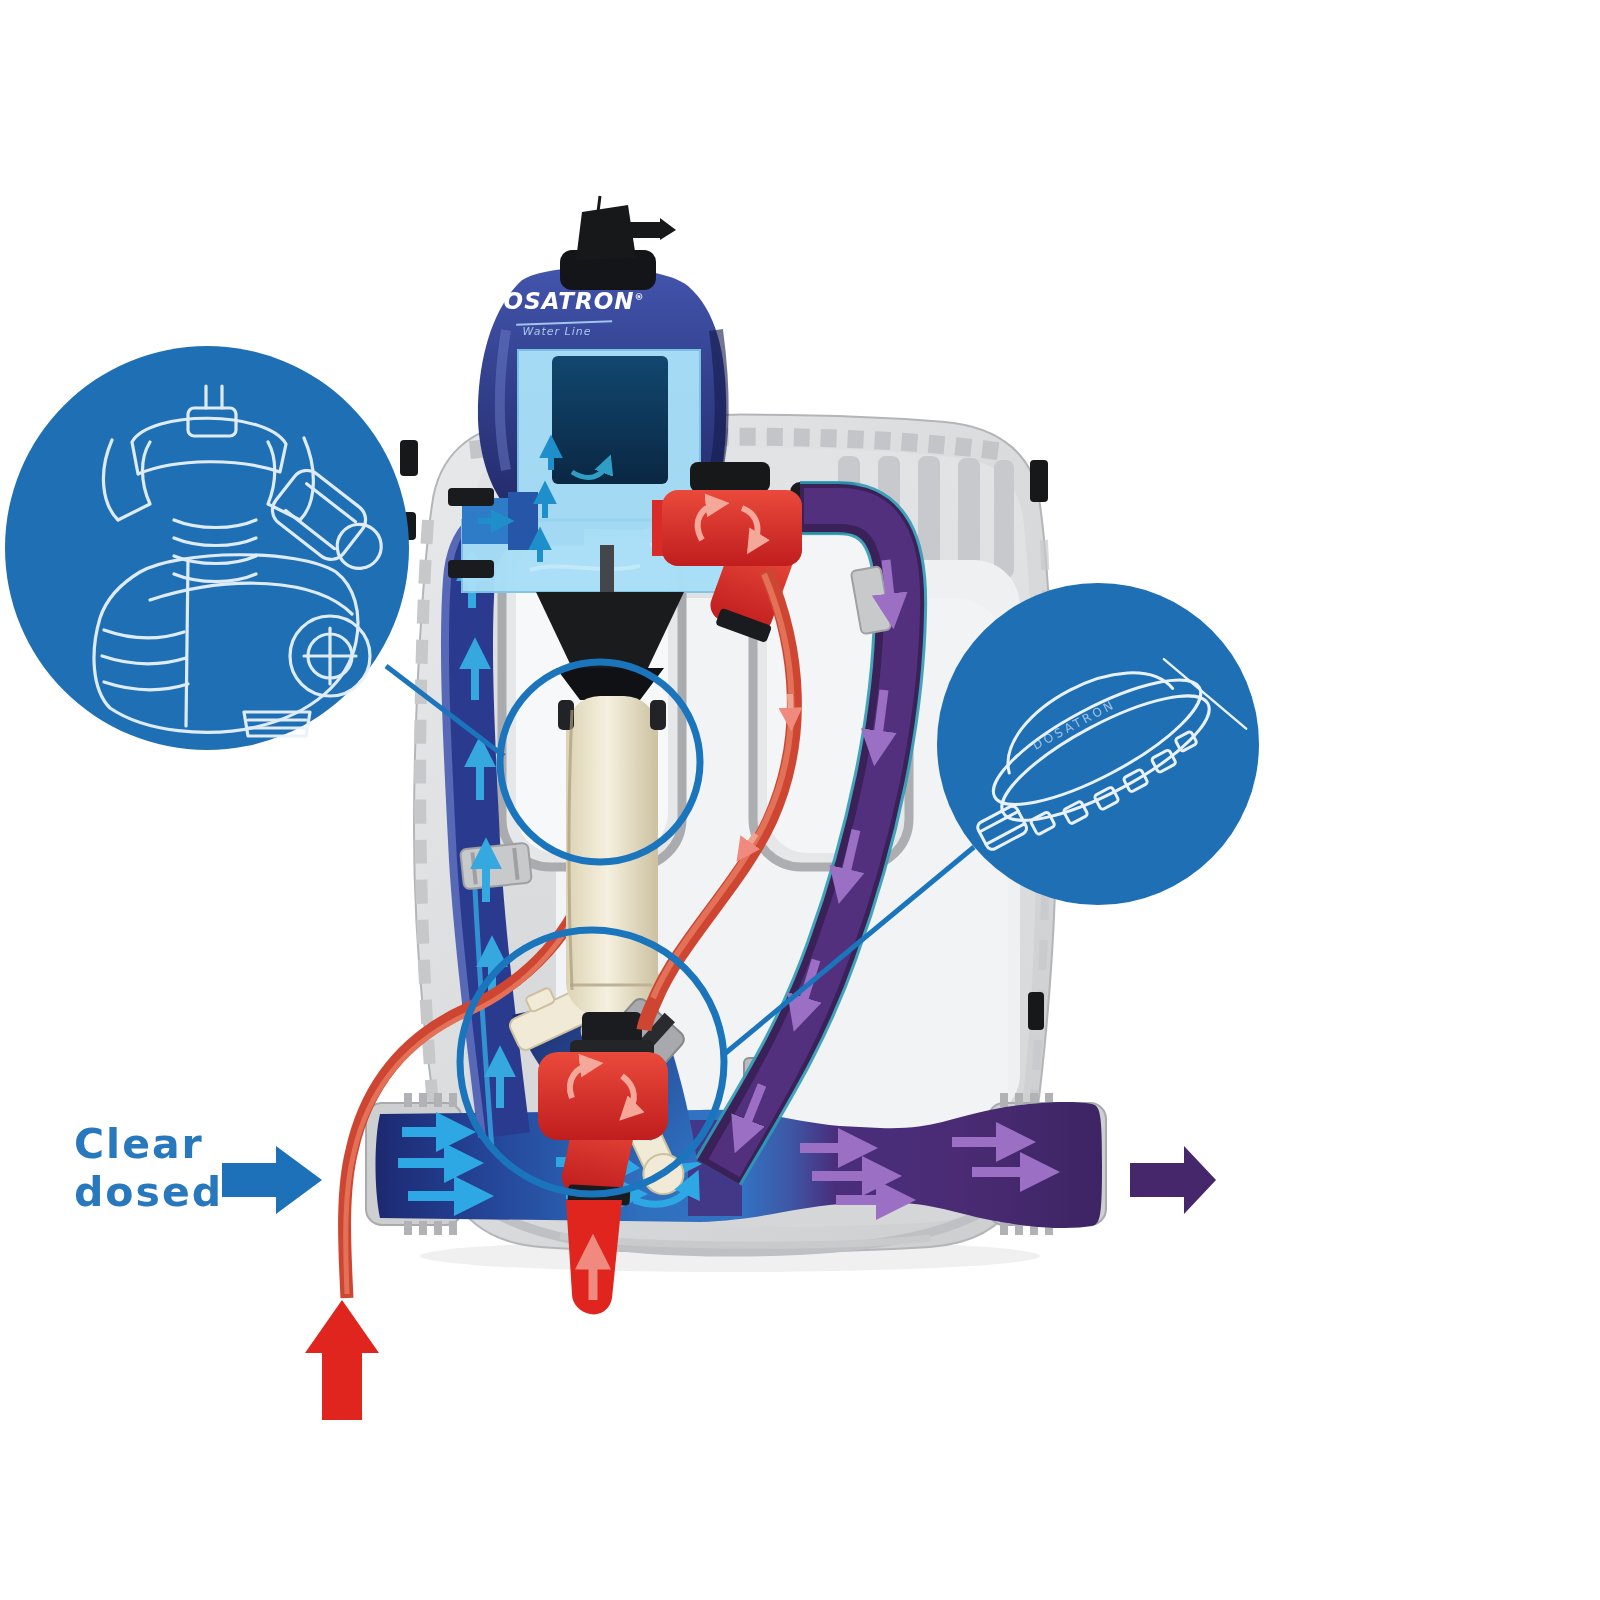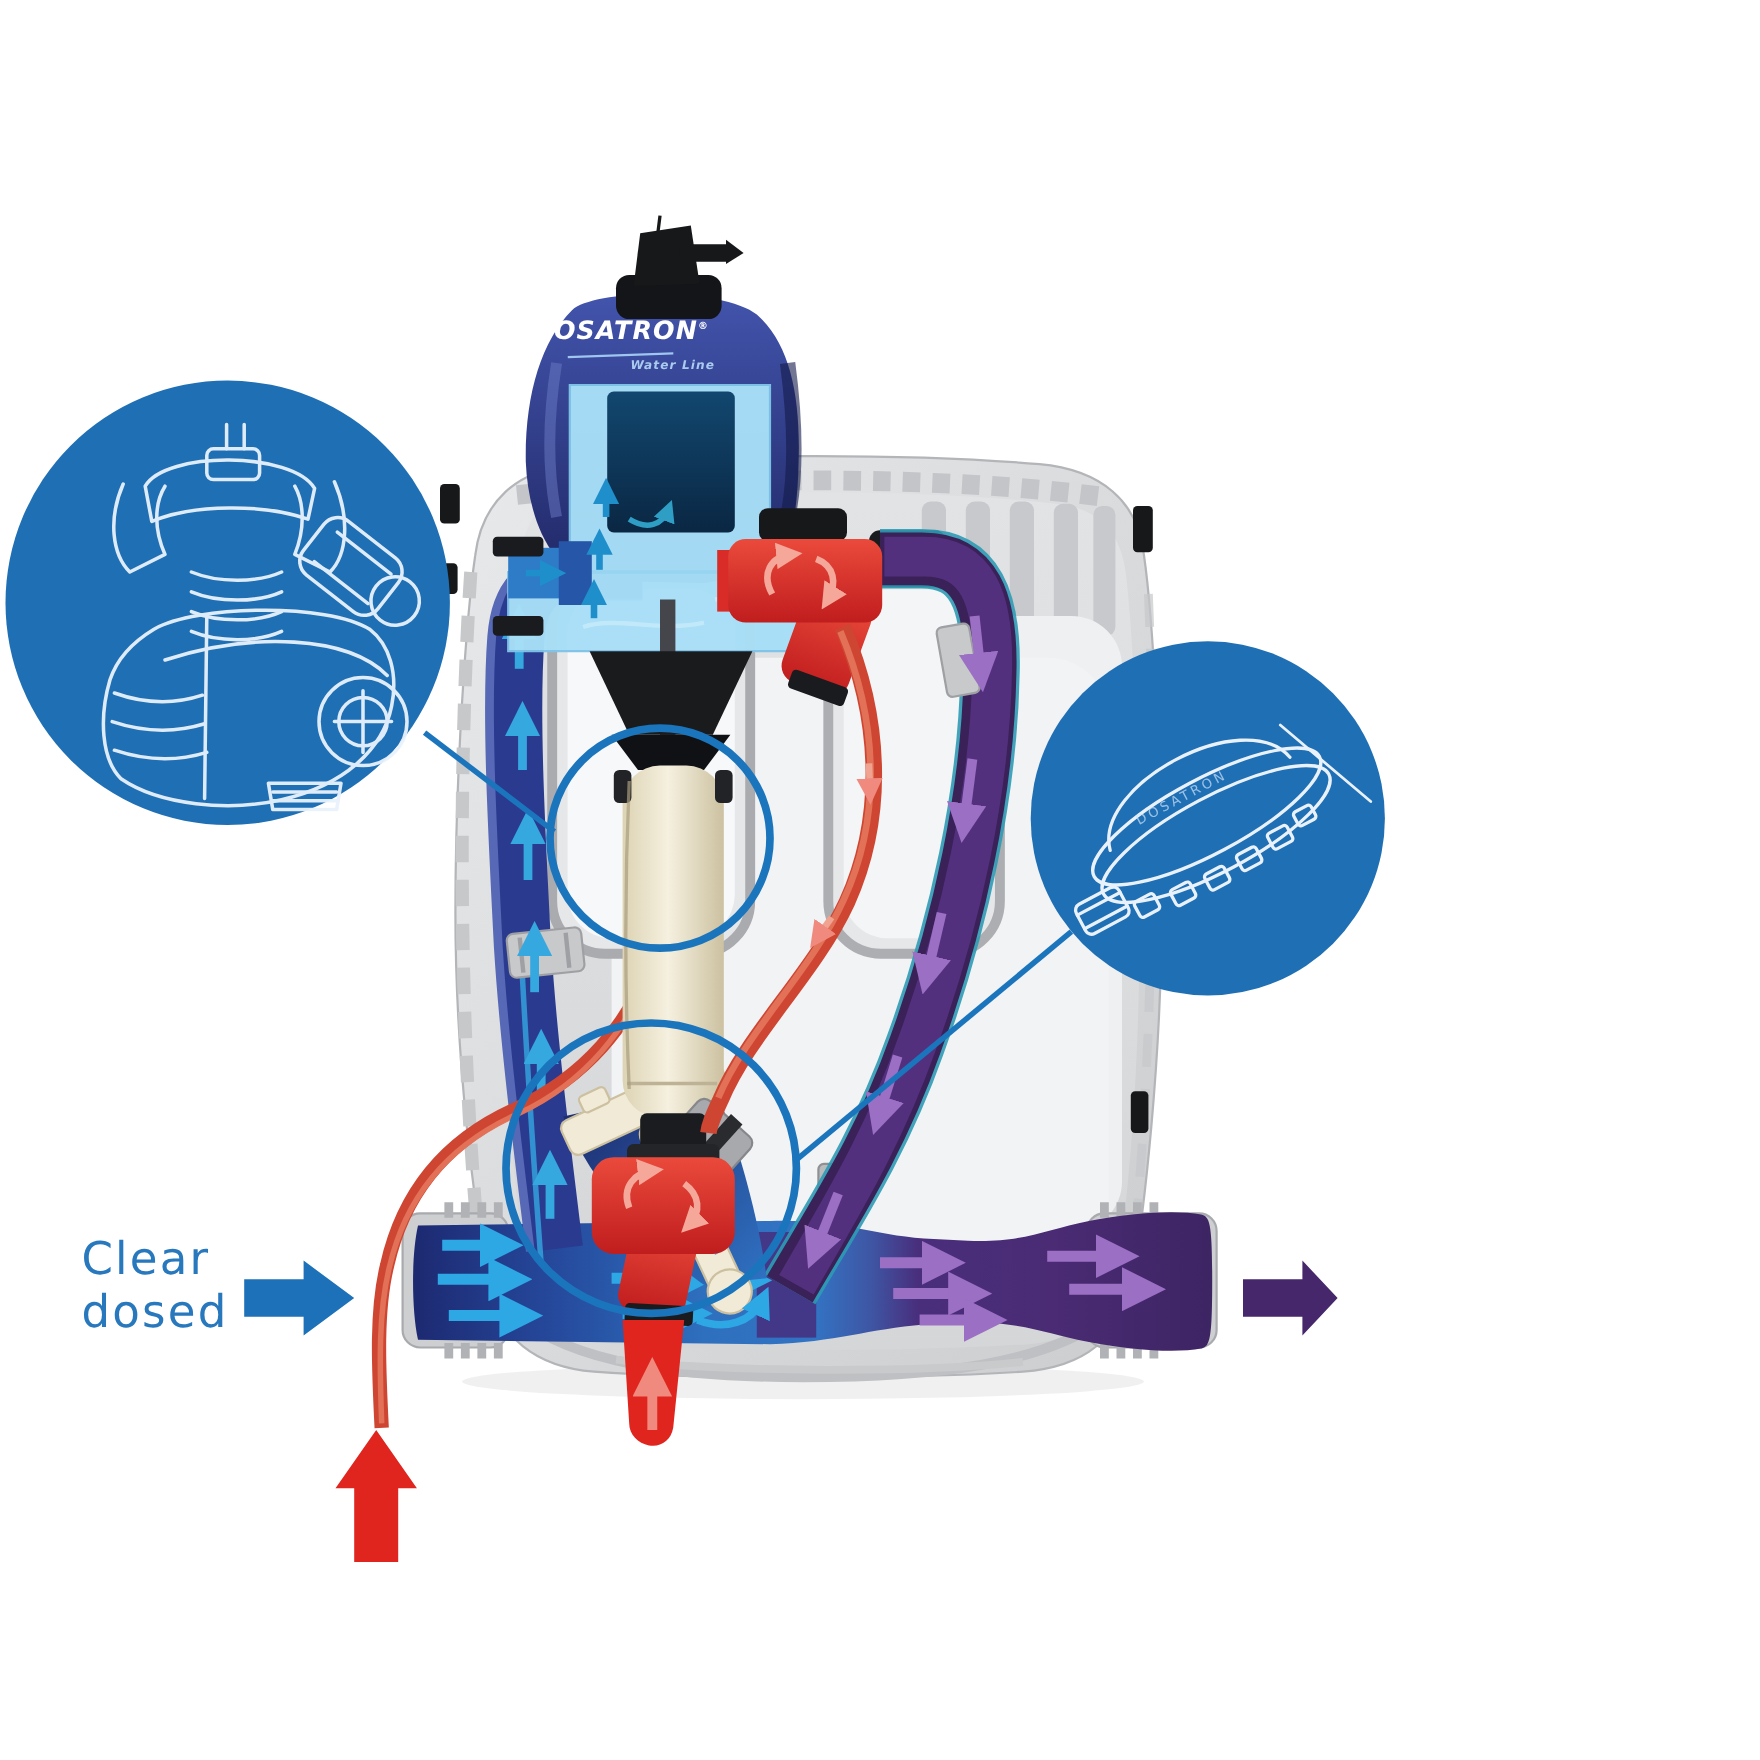--- a/index.html
+++ b/index.html
@@ -1,26 +1,26 @@
 <!DOCTYPE html>
 <html><head>
 <meta charset="utf-8">
 <style>
   html,body{margin:0;padding:0;background:#ffffff;}
   .stage{position:relative;width:1600px;height:1600px;background:#fff;overflow:hidden;
          font-family:"DejaVu Sans","Liberation Sans",sans-serif;}
   .stage svg{position:absolute;left:0;top:0;width:1600px;height:1600px;}
-  .lbl{position:absolute;color:#2878BE;font-size:41px;letter-spacing:2px;line-height:48px;white-space:nowrap;}
+  .lbl{position:absolute;color:#2878BE;font-size:41px;letter-spacing:2px;line-height:48px;white-space:nowrap;font-weight:bold;}
   .lbl .ln{display:block;}
   .brand{position:absolute;left:464px;top:288px;width:200px;text-align:center;color:#ffffff;
          font-size:23px;font-weight:bold;font-style:italic;letter-spacing:1px;}
   .brand .reg{font-size:9px;vertical-align:super;font-style:normal;}
   .brand .swash{width:96px;height:8px;border-bottom:2px solid #9FC6EE;margin:0 8px 0 52px;
                 transform:rotate(-2deg);}
-  .brand .sub{font-size:11px;font-weight:bold;color:#A9CBEE;text-align:right;padding-right:14px;
+  .brand .sub{font-size:11px;font-weight:normal;color:#A9CBEE;text-align:center;padding-right:14px;
               letter-spacing:1px;margin-top:1px;}
 </style>
 </head>
 <body>
 
 <div class="stage">
 
 <svg viewBox="0 0 1600 1600">
   <defs>
     <linearGradient id="gHouse" x1="0" y1="0" x2="1" y2="1">

